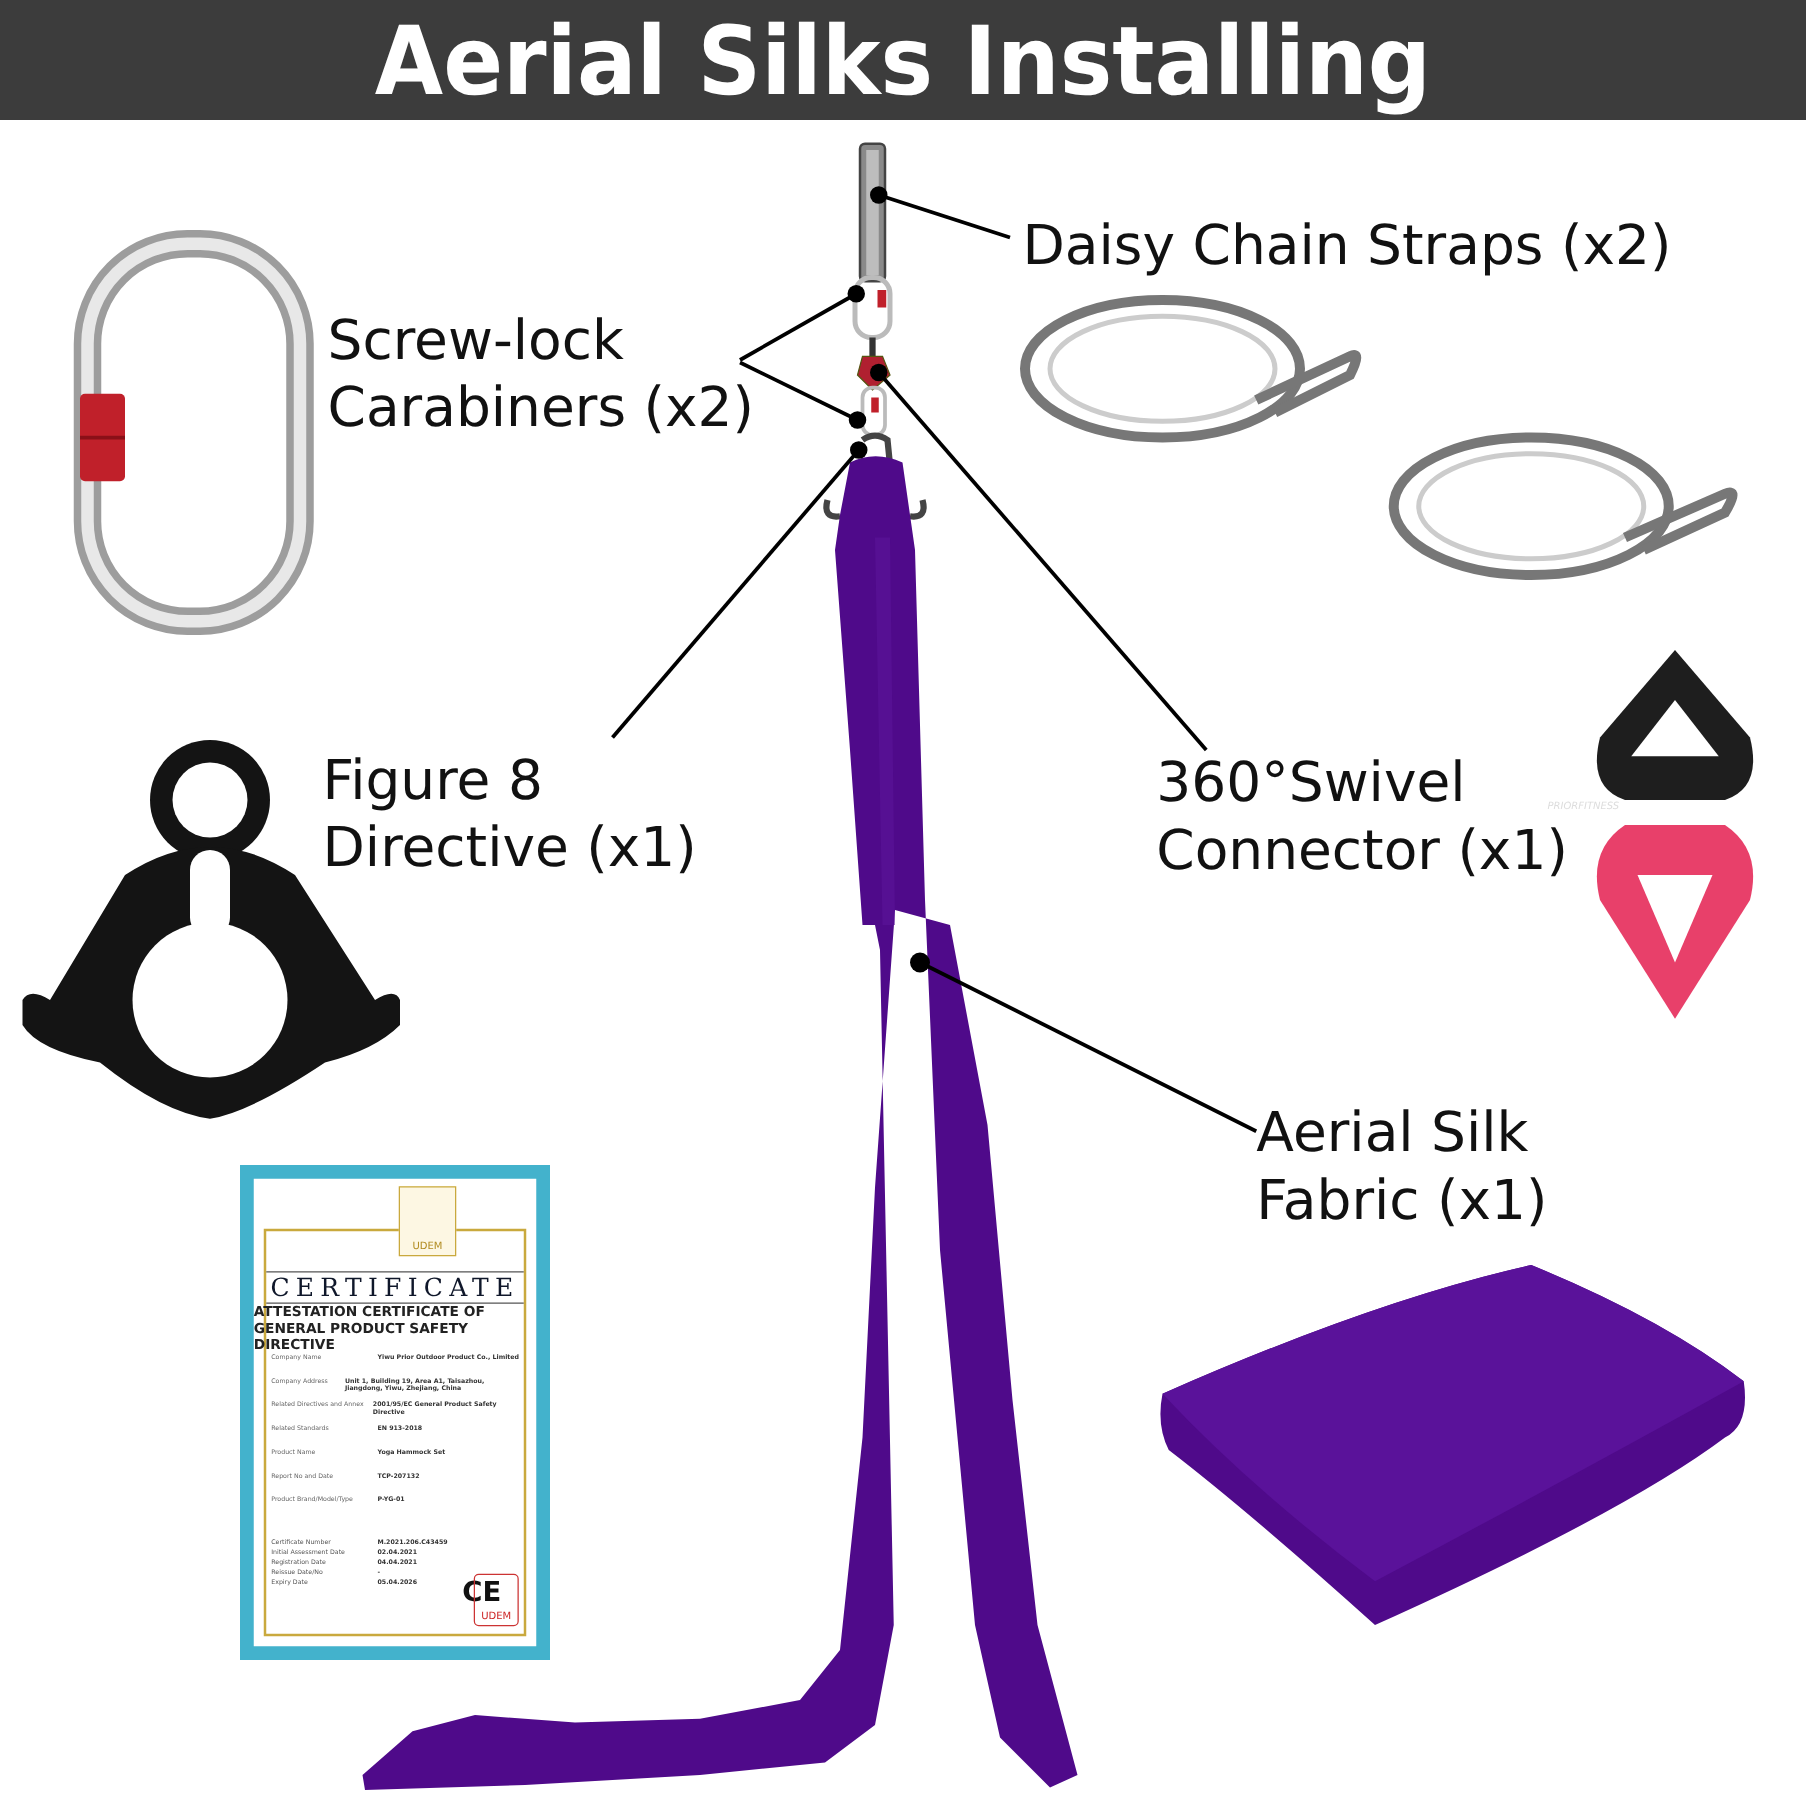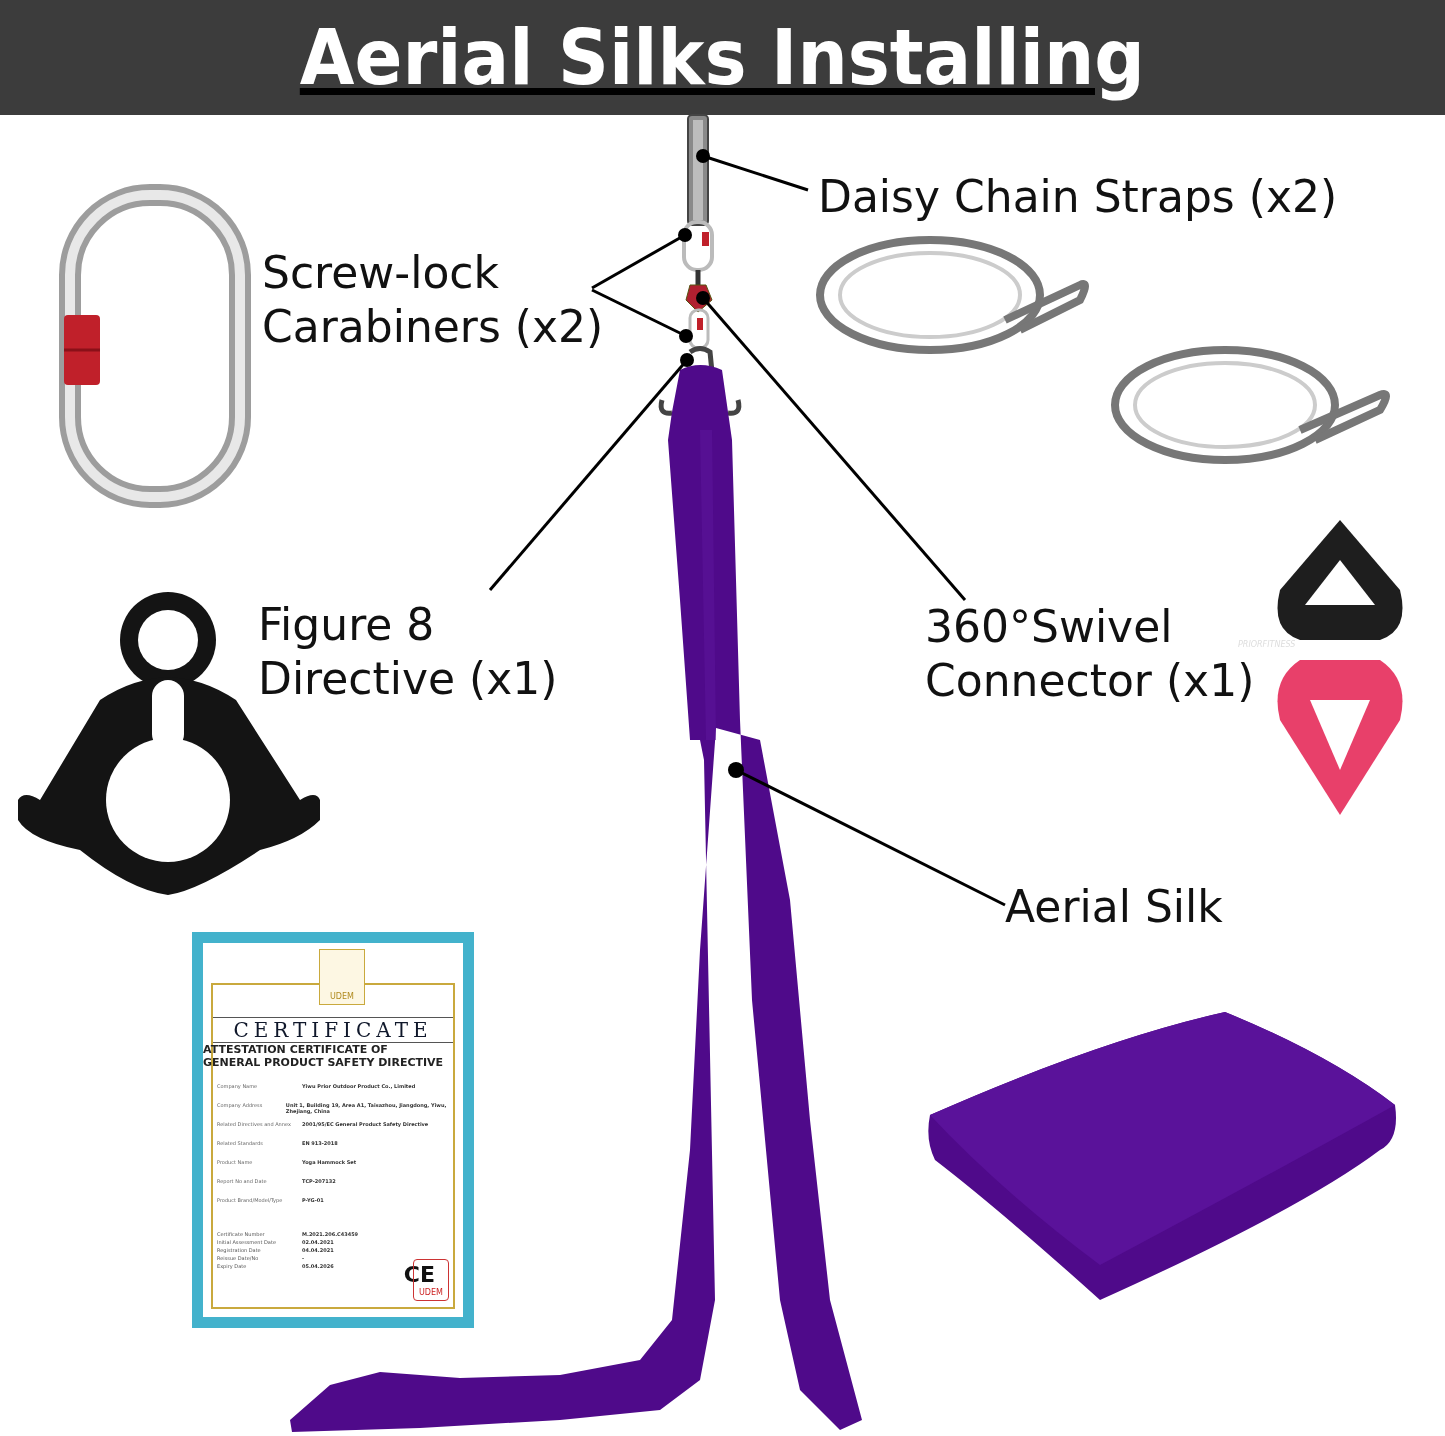--- a/index.html
+++ b/index.html
@@ -1,21 +1,21 @@
 <!DOCTYPE html>
 <html><head>
 <meta charset="utf-8">
 <style>
   html, body { margin:0; padding:0; }
   body { width:1445px; height:1436px; background:#ffffff; position:relative; overflow:hidden; font-family:"DejaVu Sans", sans-serif; }
-  .header { position:absolute; left:0; top:0; width:1445px; height:115px; background:#3c3c3c; display:flex; align-items:center; justify-content:center;text-decoration:underline; }
+  .header { position:absolute; left:0; top:0; width:1445px; height:96px; background:#3c3c3c; display:flex; align-items:center; justify-content:center; }
   .header h1 { margin:0; color:#ffffff; font-size:76px; font-weight:bold; letter-spacing:0px; font-family:"DejaVu Sans", sans-serif; transform:scaleX(0.93); }
   .label { position:absolute; font-size:44px; color:#111; line-height:54px; font-family:"DejaVu Sans", sans-serif; white-space:nowrap; }
   svg.layer { position:absolute; left:0; top:0; }
-  .cert { position:absolute; left:192px; top:932px; width:282px; height:396px; background:#43b2cc; }
+  .cert { position:absolute; left:192px; top:932px; width:248px; height:396px; background:#43b2cc; }
   .cert-inner { position:absolute; left:11px; top:11px; right:11px; bottom:11px; background:#fff; }
   .cert-frame { position:absolute; left:8px; top:40px; right:8px; bottom:8px; border:2px solid #c9a93d; }
   .cert-logo { position:absolute; left:116px; top:6px; width:46px; height:56px; border:1px solid #c9a93d; background:#fdf7e3; font-size:8px; color:#b08a1e; text-align:center; display:flex; align-items:flex-end; justify-content:center; padding-bottom:3px; box-sizing:border-box; }
   .cert-title { position:absolute; left:0; right:0; top:74px; text-align:center; font-family:"DejaVu Serif", serif; font-size:20px; letter-spacing:5px; color:#0f172a; border-top:1px solid #555; border-bottom:1px solid #555; margin:0 10px; }
   .cert-sub { position:absolute; left:0; right:0; top:100px; text-align:left; font-size:11px; font-weight:bold; line-height:13px; color:#222; }
   .cert-rows { position:absolute; left:14px; right:10px; top:140px; font-size:5px; color:#666; }
   .cert-row { display:flex; height:19px; }
   .cert-row .k { width:85px; }
   .cert-row .v { color:#333; font-weight:bold; }
   .cert-bottom { position:absolute; left:14px; right:10px; top:288px; font-size:5px; color:#555; }
@@ -139,20 +139,21 @@
   <div>Directive (x1)</div>
 </div>
 
 <div class="label" style="left:925px; top:600px; width:340px;">
   <div>360°Swivel</div>
   <div>Connector (x1)</div>
 </div>
 
 <div class="label" style="left:1005px; top:880px; width:262px;">
   <div>Aerial Silk</div>
+  <div>Fabric (x1)</div>
 </div>
 
 <div class="cert">
   <div class="cert-inner">
     <div class="cert-frame"></div>
     <div class="cert-logo">UDEM</div>
     <div class="cert-title">CERTIFICATE</div>
     <div class="cert-sub">
       <div>ATTESTATION CERTIFICATE OF</div>
       <div>GENERAL PRODUCT SAFETY DIRECTIVE</div>

